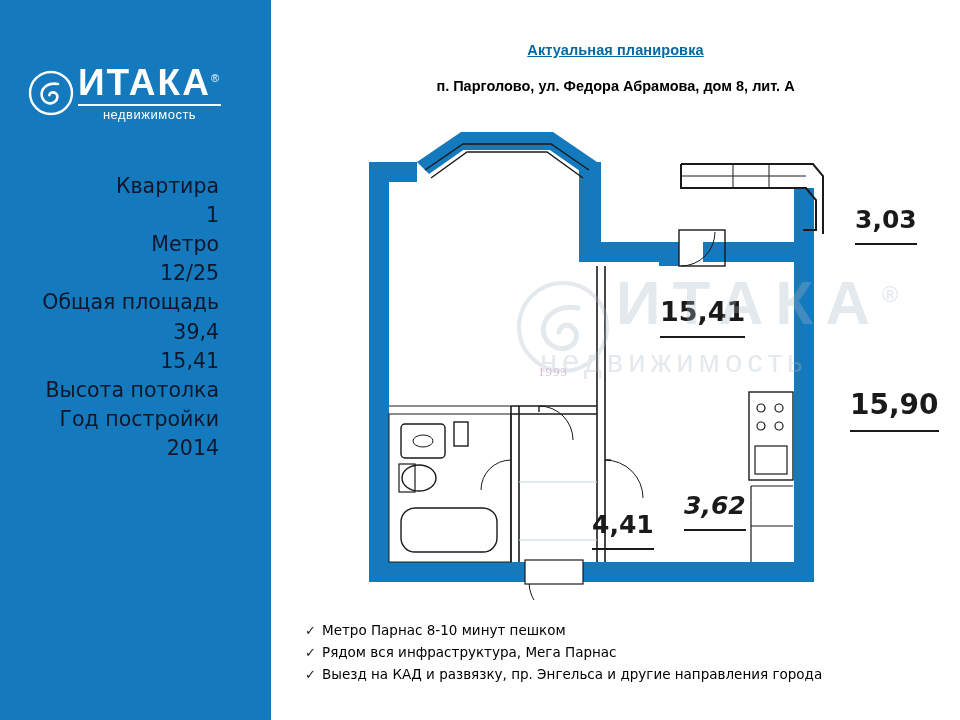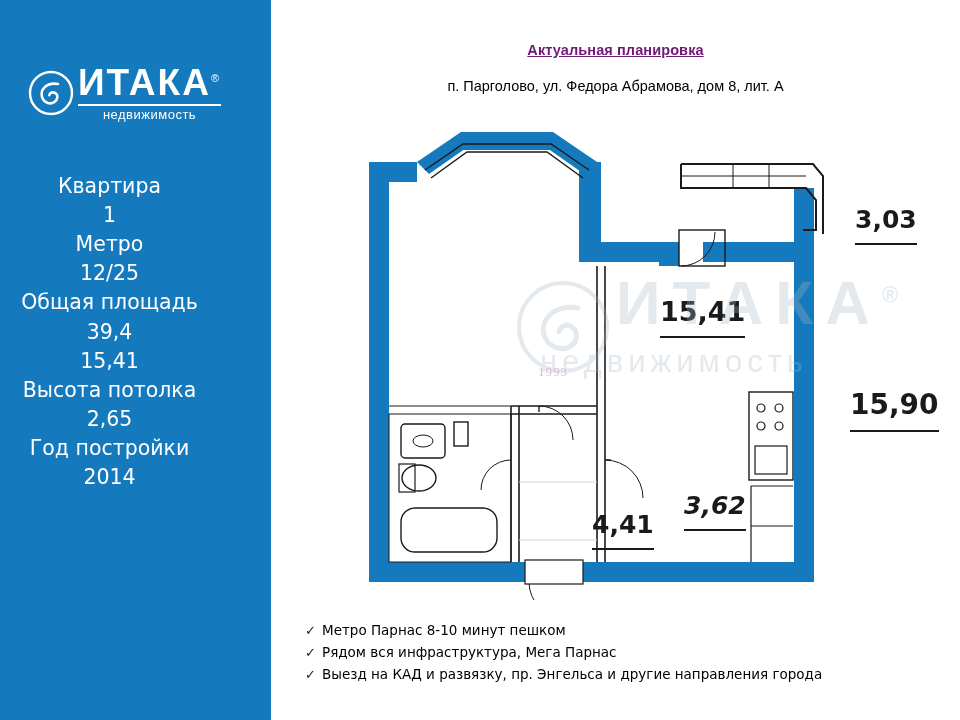--- a/index.html
+++ b/index.html
@@ -63,52 +63,52 @@
     margin-top: 3px;
     border-top: 2px solid #ffffff;
     padding-top: 1px;
     text-align: center;
   }
 
   .specs {
     position: absolute;
     left: 0; top: 172px;
     width: 219px;
-    text-align: center;
+    text-align: right;
     font-size: 20.5px;
     line-height: 1.42;
-    color: #ffffff;
+    color: #0f172a;
     font-family: "DejaVu Sans", sans-serif;
   }
   .specs div { white-space: nowrap; }
 
   
   .content {
     position: absolute;
     left: 271px; top: 0;
     width: 689px; height: 720px;
   }
   .title-block {
     position: absolute;
     left: 0; top: 42px;
     width: 689px;
     text-align: center;
   }
   .title-main {
     font-size: 14.5px;
     font-weight: bold;
-    color: #701a75;
+    color: #0369a1;
     text-decoration: underline;
     letter-spacing: 0.1px;
     text-align: center;
   }
   .title-sub {
     margin-top: 20px;
     font-size: 14.5px;
-    font-weight: normal;
+    font-weight: bold;
     color: #000000;
   }
 
   
   .plan {
     position: absolute;
     left: 80px; top: 130px;
     width: 560px; height: 470px;
   }
   .plan svg { display: block; }
@@ -211,21 +211,20 @@
 
     <div class="specs">
       <div>Квартира</div>
       <div>1</div>
       <div>Метро</div>
       <div>12/25</div>
       <div>Общая площадь</div>
       <div>39,4</div>
       <div>15,41</div>
       <div>Высота потолка</div>
-      <div>2,65</div>
       <div>Год постройки</div>
       <div>2014</div>
     </div>
   </div>
 
   <div class="content">
 
     <div class="title-block">
       <div class="title-main">Актуальная планировка</div>
       <div class="title-sub">п. Парголово, ул. Федора Абрамова, дом 8, лит. А</div>

